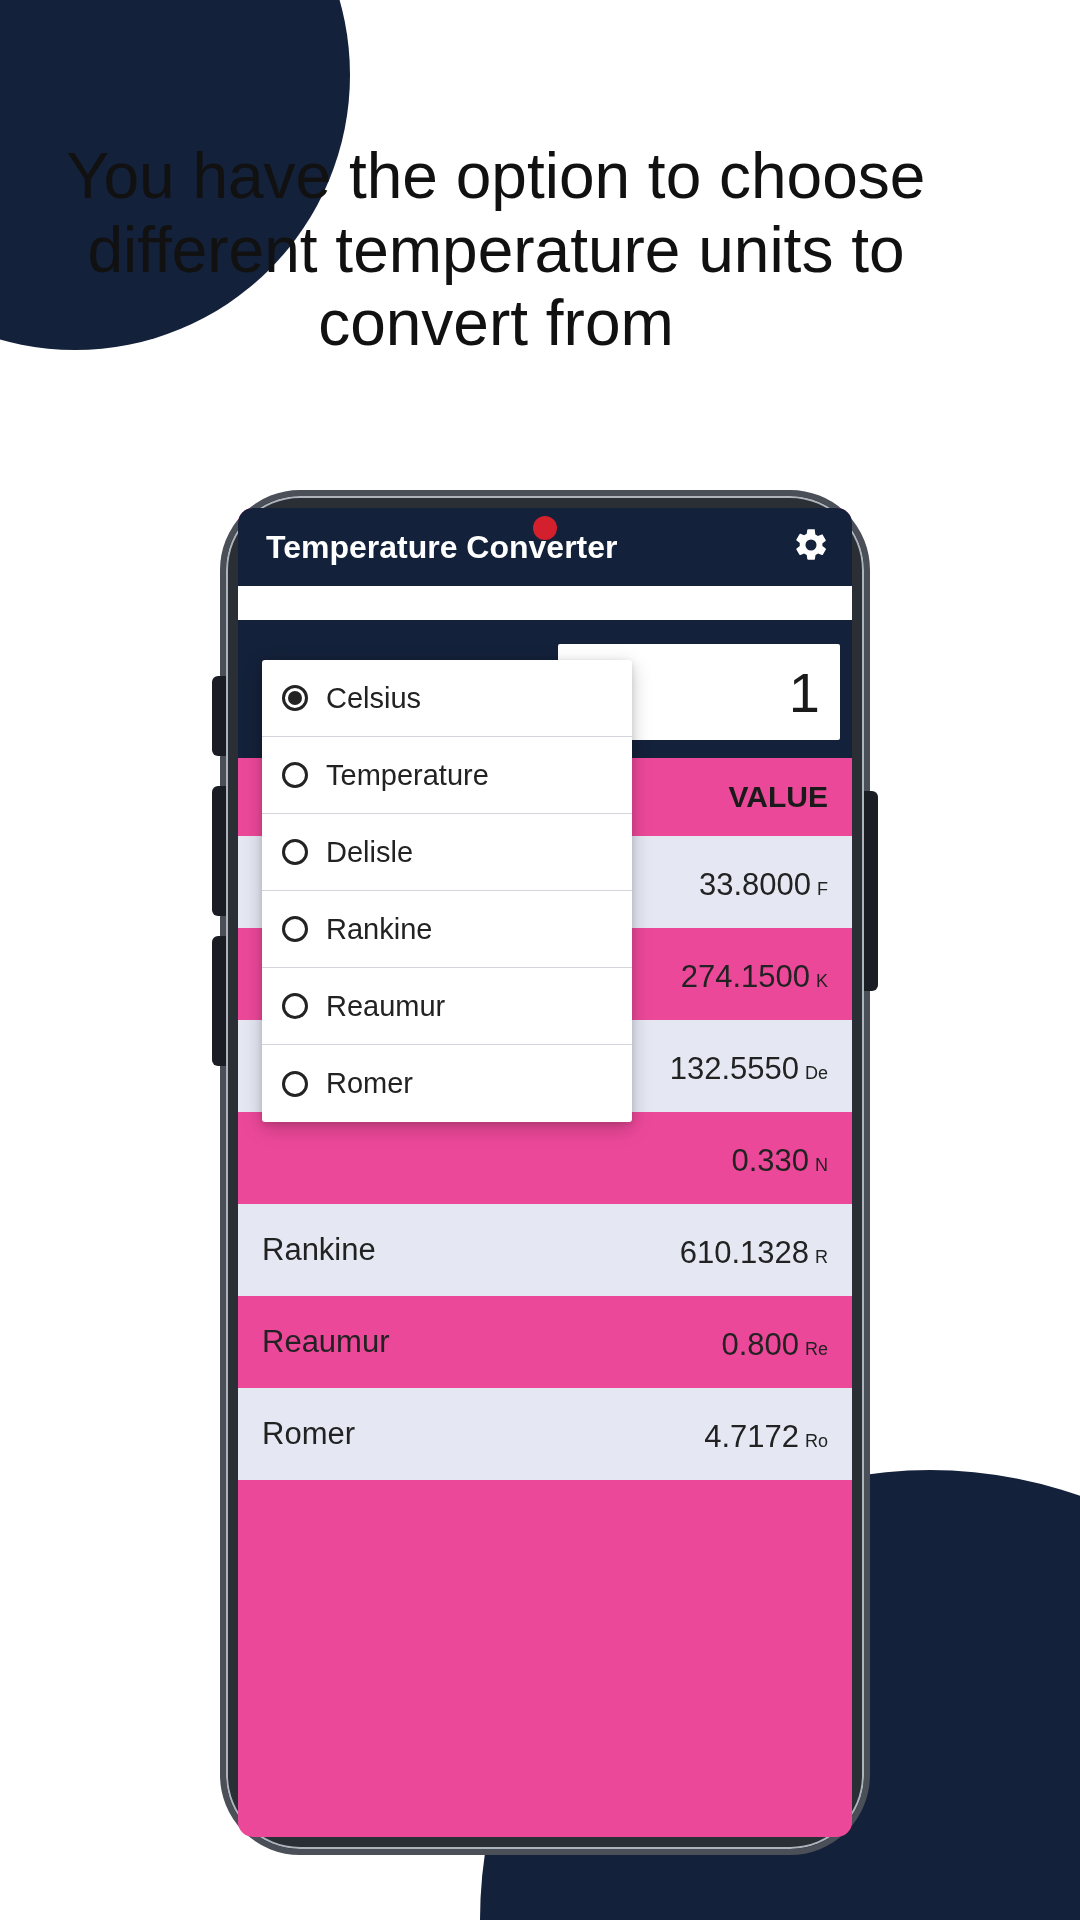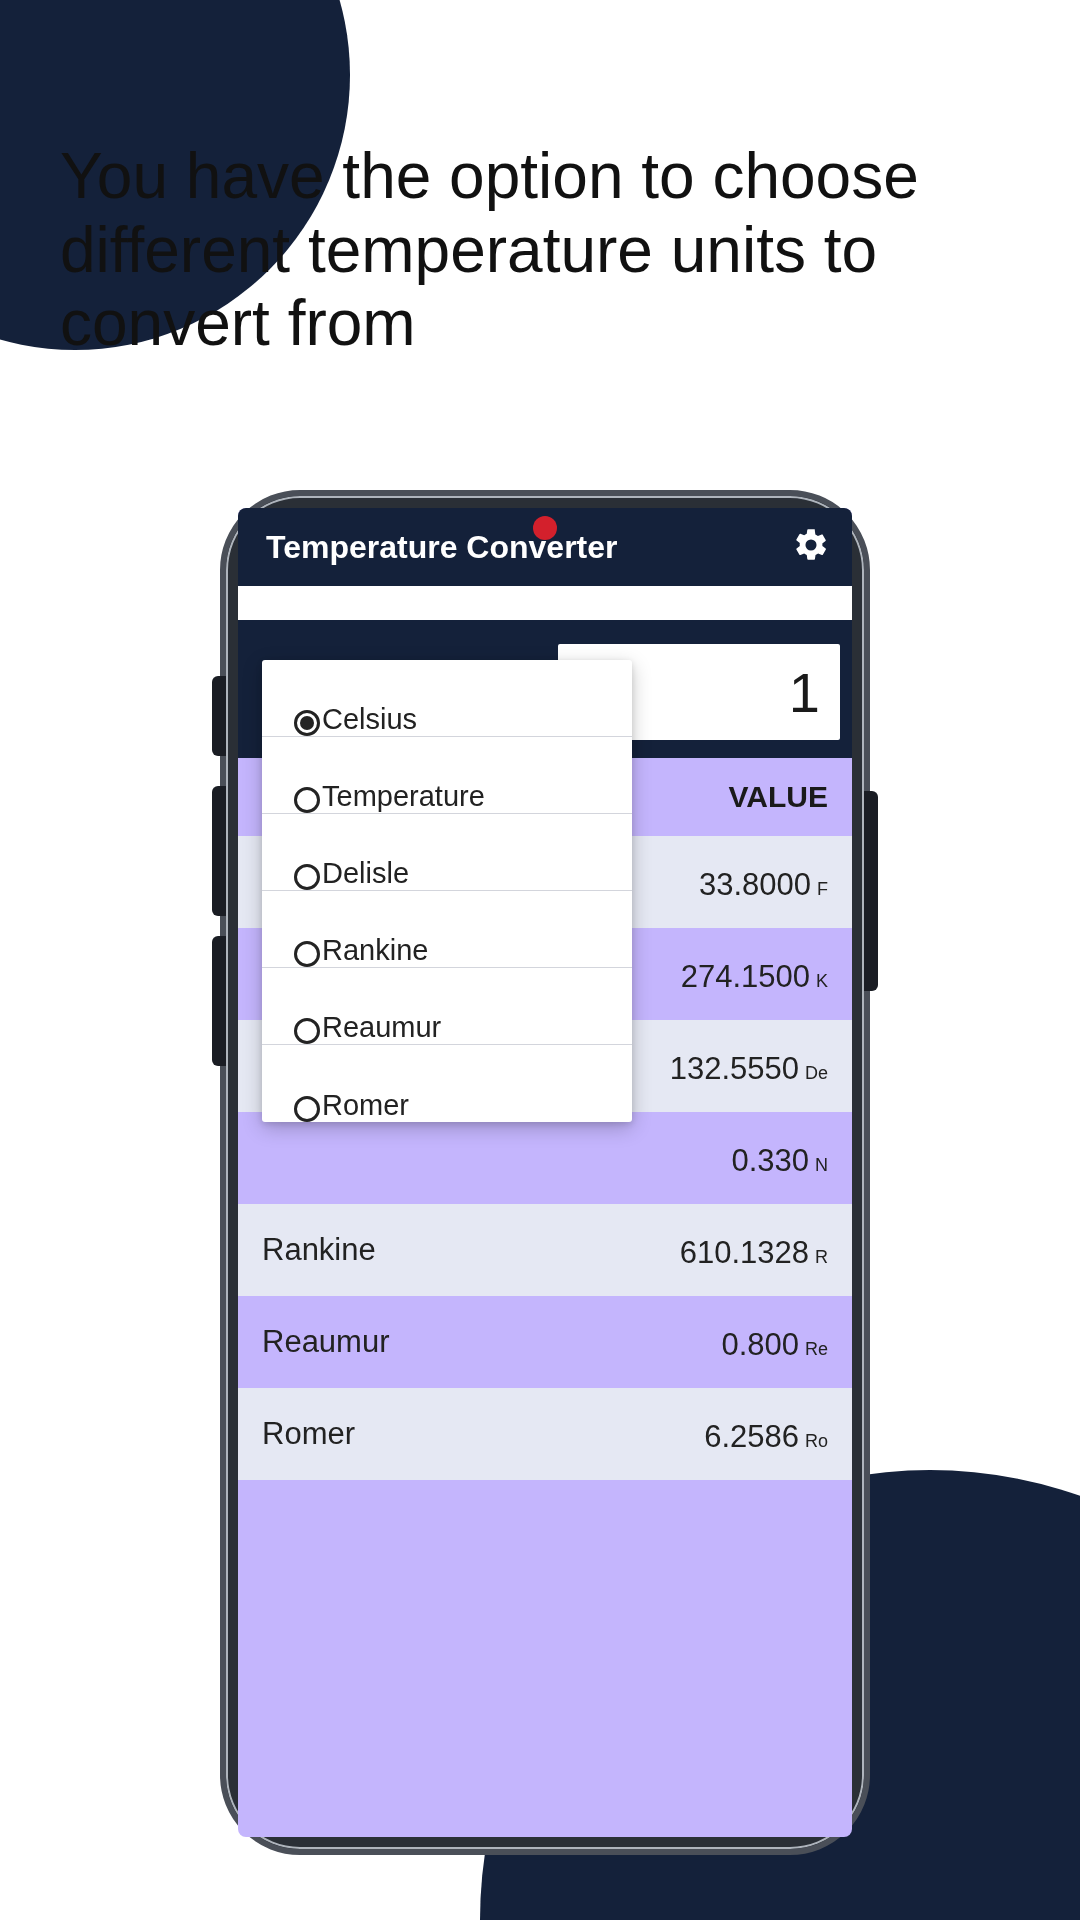--- a/index.html
+++ b/index.html
@@ -30,20 +30,21 @@
   height: 900px;
   background: #14213a;
   border-radius: 50%;
 }
 
 .heading {
   position: absolute;
   top: 140px;
   left: 0;
   width: 992px;
+  text-align: center;
   font-size: 64px;
   font-weight: 400;
   color: #111;
   line-height: 1.15;
   padding: 0 60px;
 }
 
 
 .phone {
   position: absolute;
@@ -91,22 +92,22 @@
   height: 200px;
   background: #1a1d24;
   border-radius: 0 6px 6px 0;
 }
 .screen {
   position: absolute;
   top: 12px;
   left: 12px;
   right: 12px;
   bottom: 12px;
-  background: #c4b5fd;
-  border-radius: 8px;
+  background: #ec4899;
+  border-radius: 15px;
   overflow: hidden;
 }
 .notch {
   position: absolute;
   top: 8px;
   left: 50%;
   transform: translateX(-50%);
   width: 24px;
   height: 24px;
   background: #d3202c;
@@ -203,23 +204,23 @@
   width: 370px;
   background: white;
   border-radius: 3px;
   box-shadow: 0 6px 20px rgba(0,0,0,0.22), 0 2px 6px rgba(0,0,0,0.12);
   z-index: 20;
   overflow: hidden;
 }
 .dd-item {
   height: 77px;
   display: flex;
-  align-items: flex-end;
-  padding-left: 32px;
-  gap: 2px;
+  align-items: center;
+  padding-left: 20px;
+  gap: 18px;
   border-bottom: 1px solid #d3d5dc;
   font-size: 29px;
   color: #222;
 }
 .dd-item:last-child { border-bottom: none; }
 .radio {
   width: 26px;
   height: 26px;
   border: 3px solid #232323;
   border-radius: 50%;
@@ -312,21 +313,21 @@
         <div class="row">
           <span>Reaumur</span>
           <span class="value">
             <span class="num">0.800</span>
             <span class="suf">Re</span>
           </span>
         </div>
         <div class="row alt">
           <span>Romer</span>
           <span class="value">
-            <span class="num">6.2586</span>
+            <span class="num">4.7172</span>
             <span class="suf">Ro</span>
           </span>
         </div>
       </div>
 
     <div class="dropdown" id="dropdown">
         <div class="dd-item">
           <span class="radio selected"></span>
           <span>Celsius</span>
         </div>

